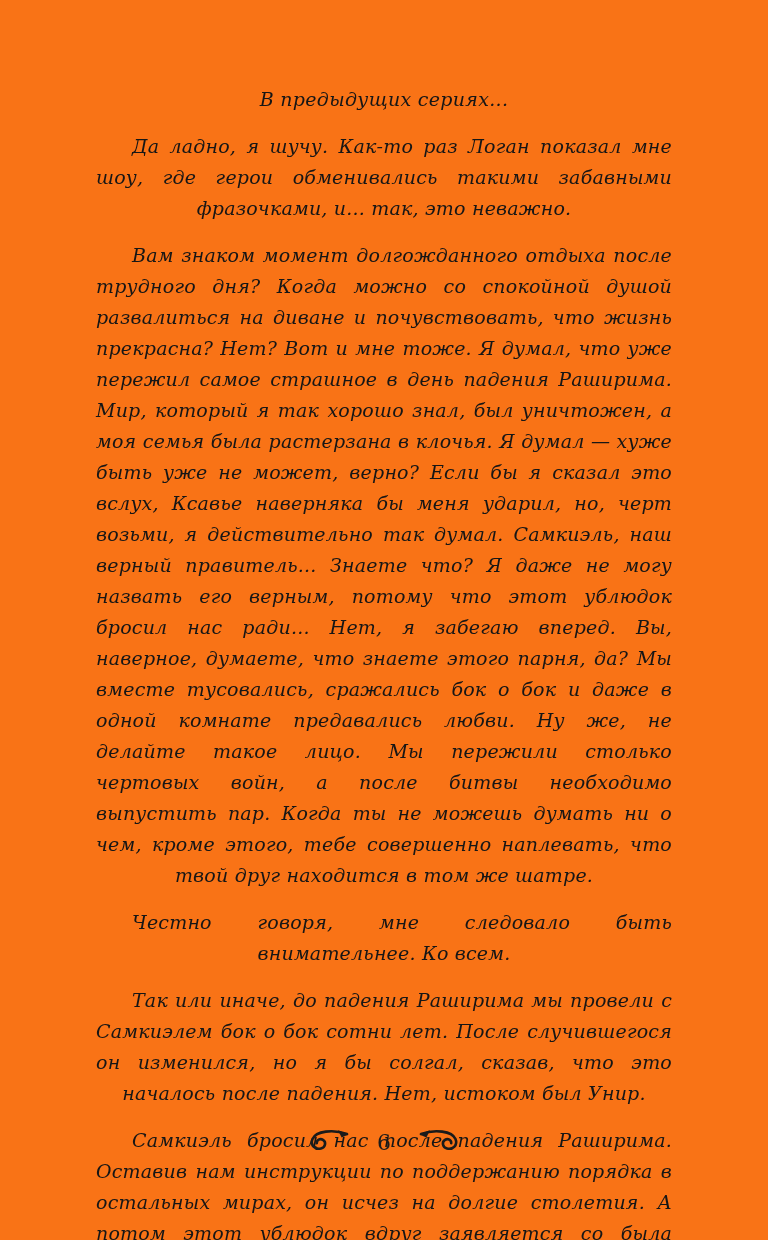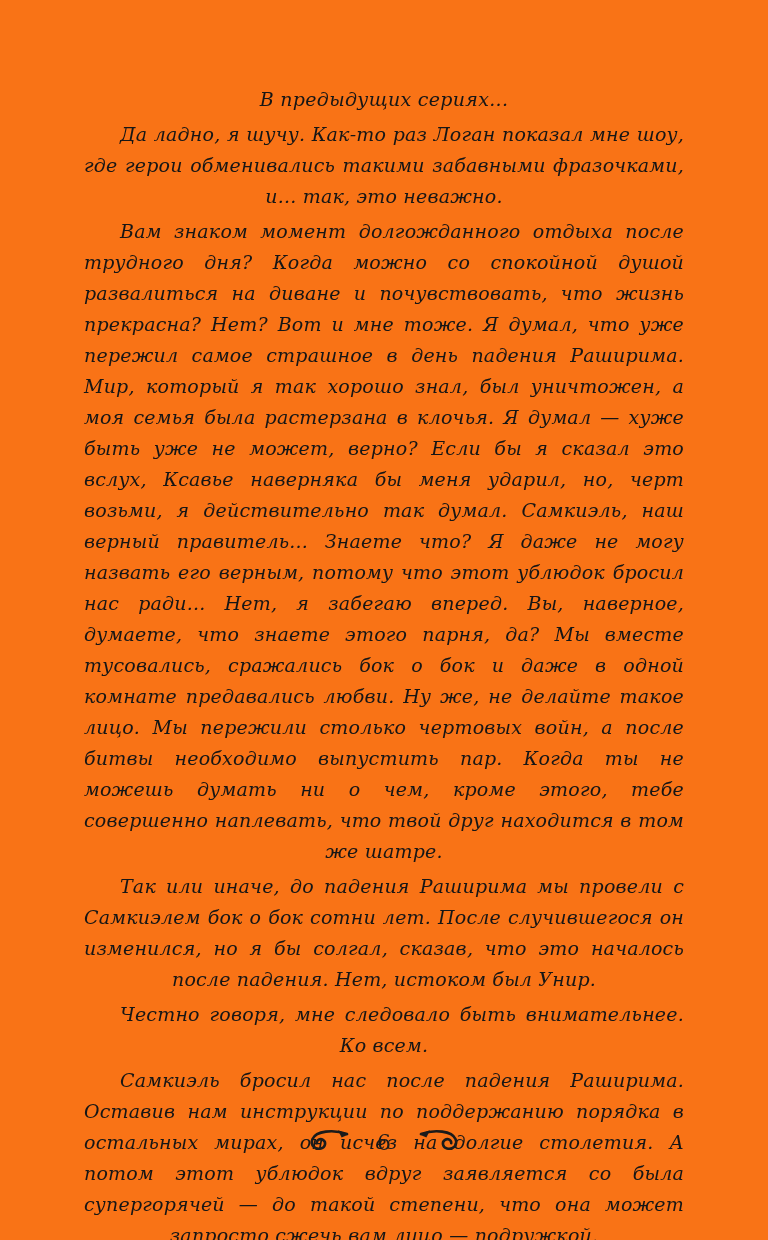--- a/index.html
+++ b/index.html
@@ -23,21 +23,21 @@
     padding: 84px 80px 120px 80px;
   }
   .chapter-subtitle {
     font-style: italic;
     font-size: 19px;
     line-height: 31px;
     text-align: center;
     letter-spacing: 0.3px;
   }
   .page-text p {
-    margin: 4px;
+    margin: 16px;
     font-style: italic;
     font-size: 19px;
     line-height: 31px;
     letter-spacing: 0.2px;
     text-align: justify;
     text-align-last: center;
     text-indent: 36px;
   }
   .page-footer {
     position: absolute;
@@ -71,22 +71,22 @@
 </head>
 <body>
 
 <div class="page">
 
   <div class="chapter-subtitle">В предыдущих сериях...</div>
 
   <div class="page-text">
     <p>Да ладно, я шучу. Как-то раз Логан показал мне шоу, где герои обменивались такими забавными фразочками, и... так, это неважно.</p>
     <p>Вам знаком момент долгожданного отдыха после трудного дня? Когда можно со спокойной душой развалиться на диване и почувствовать, что жизнь прекрасна? Нет? Вот и мне тоже. Я думал, что уже пережил самое страшное в день падения Раширима. Мир, который я так хорошо знал, был уничтожен, а моя семья была растерзана в клочья. Я думал — хуже быть уже не может, верно? Если бы я сказал это вслух, Ксавье наверняка бы меня ударил, но, черт возьми, я действительно так думал. Самкиэль, наш верный правитель... Знаете что? Я даже не могу назвать его верным, потому что этот ублюдок бросил нас ради... Нет, я забегаю вперед. Вы, наверное, думаете, что знаете этого парня, да? Мы вместе тусовались, сражались бок о бок и даже в одной комнате предавались любви. Ну же, не делайте такое лицо. Мы пережили столько чертовых войн, а после битвы необходимо выпустить пар. Когда ты не можешь думать ни о чем, кроме этого, тебе совершенно наплевать, что твой друг находится в том же шатре.</p>
+    <p>Честно говоря, мне следовало быть внимательнее. Ко всем.</p>
     <p>Так или иначе, до падения Раширима мы провели с Самкиэлем бок о бок сотни лет. После случившегося он изменился, но я бы солгал, сказав, что это началось после падения. Нет, истоком был Унир.</p>
-    <p>Честно говоря, мне следовало быть внимательнее. Ко всем.</p>
     <p>Самкиэль бросил нас после падения Раширима. Оставив нам инструкции по поддержанию порядка в остальных мирах, он исчез на долгие столетия. А потом этот ублюдок вдруг заявляется со была супергорячей — до такой степени, что она может запросто сжечь вам лицо — подружкой.</p>
     <p>Дианна изменила все, абсолютно все. Она не просто сметала все препятствия на своем пути, чтобы отомстить за погибшую сестру, — нет, ее пламя горело так чертовски ярко, что осветило все наши самые темные, потаенные секреты.</p>
   </div>
 
   <div class="page-footer">
 
     <span class="flourish left">
       <svg width="46" height="28" viewBox="0 0 46 28" xmlns="http://www.w3.org/2000/svg" aria-hidden="true">
         <path d="M44 6 C 30 1, 13 3, 9.5 11 C 7 17, 12 22, 18 20.5 C 22.5 19.3, 23.5 14, 20 11.8 C 17 10, 13.5 12, 13.8 15.2" fill="none" stroke="#1b1b1b" stroke-width="2.6" stroke-linecap="round"></path>
         <path d="M45.5 6.5 L 35 2.2 L 38.6 9.6 Z" fill="#1b1b1b"></path>

